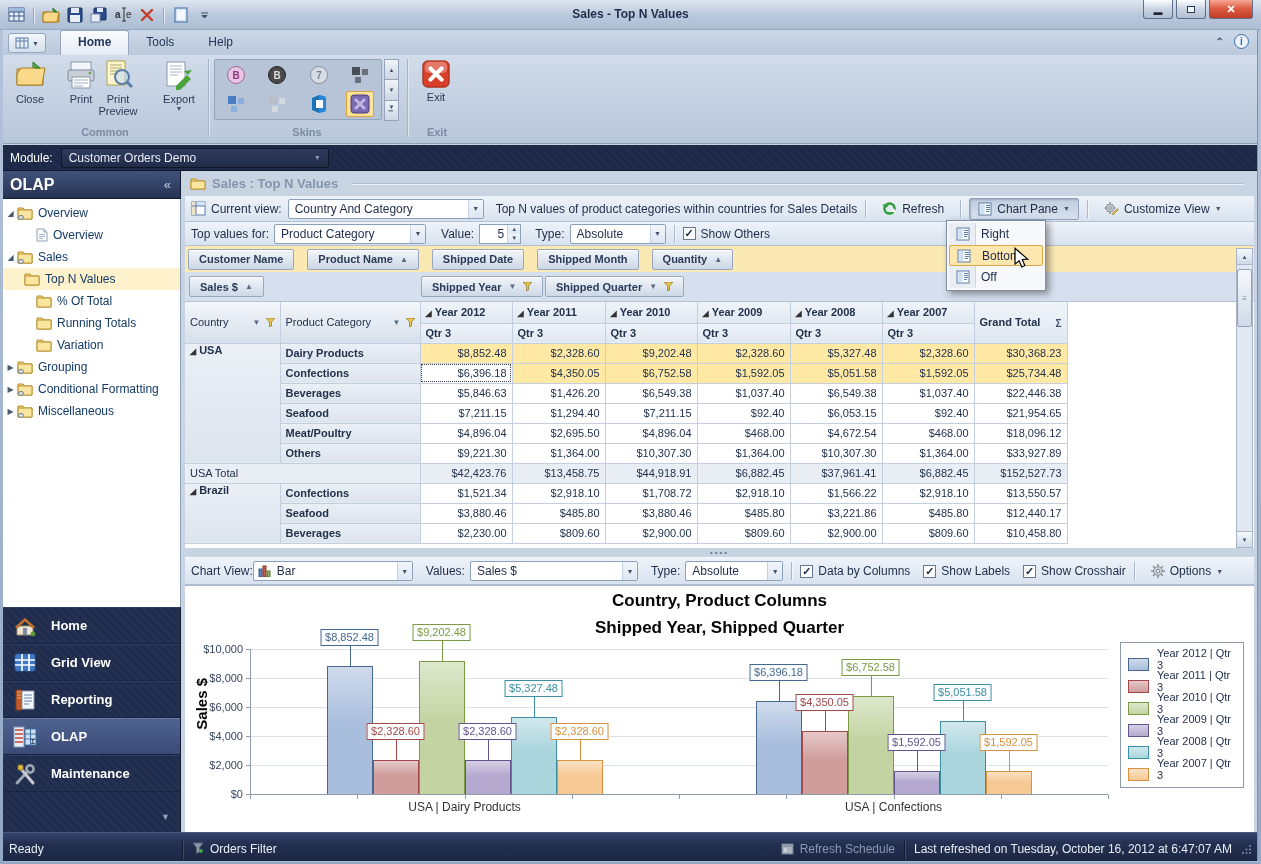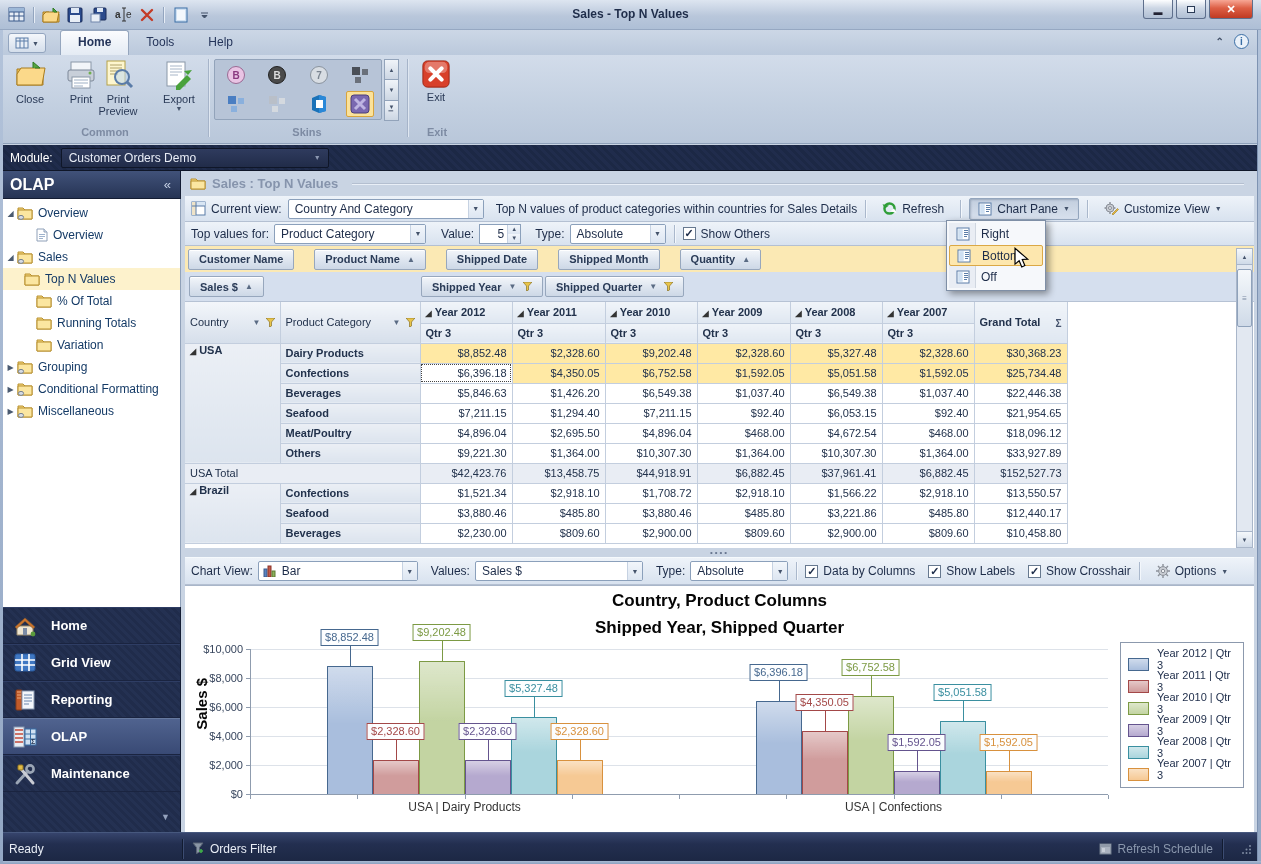--- a/index.html
+++ b/index.html
@@ -66,21 +66,21 @@
 .tbtn{display:inline-flex;align-items:center;gap:5px;height:22px;padding:0 8px;border-radius:2px;color:#1d2c49;white-space:nowrap}
 .tbtn.pressed{background:linear-gradient(#c2cede,#d7e0ed);border:1px solid #93a5bd;box-shadow:inset 1px 1px 2px rgba(40,60,90,.25)}
 .da{font-size:7px;color:#44536b}
 .spin{width:42px;height:20px;background:#fff;border:1px solid #8ba0bb;display:inline-flex}
 .spin .sv{flex:1;text-align:right;padding:2px 3px;font-size:12px}
 .spin .sb{width:13px;display:flex;flex-direction:column}
 .spin .sb span{flex:1;font-size:6px;display:flex;align-items:center;justify-content:center;color:#44536b;background:linear-gradient(#f2f6fb,#dde6f2);border-left:1px solid #c6d2e2}
 .cbx{display:inline-flex;align-items:center;gap:5px;font-size:12px;color:#1d2c49;white-space:nowrap}
 .cbx .box{width:13px;height:13px;background:#fff;border:1px solid #66788f;font-size:11px;font-weight:bold;color:#1d2c49;display:flex;align-items:center;justify-content:center;line-height:1;flex:none}
 
-.frow{top:246px;height:26px;background:#fbe9b4;display:flex;align-items:center;gap:20px;padding-left:3px}
+.frow{top:246px;height:26px;background:#fbe9b4;display:flex;align-items:center;gap:13px;padding-left:3px}
 .fbtn{height:21px;display:inline-flex;align-items:center;gap:7px;padding:0 10px;background:linear-gradient(#f3f6fa,#dbe3ee 60%,#cdd8e6);border:1px solid #97a7bd;border-radius:2px;font-size:11px;font-weight:bold;color:#2a3b57;box-shadow:inset 0 1px 0 #fff;white-space:nowrap}
 .sorta{font-size:8px;color:#5a6b84}
 .pband{top:272px;height:30px;background:#d5dfee;border-bottom:1px solid #b6c2d4}
 .pband .fbtn{position:absolute;top:4px}
 
 .gridband{top:302px;height:246px;background:#fff;overflow:hidden}
 table.pg{border-collapse:collapse;table-layout:fixed}
 .pg td{height:20px;border-right:1px solid #c3cede;border-bottom:1px solid #c3cede;font-size:11px;color:#22324c;padding:0 5px;overflow:hidden;white-space:nowrap}
 .pg .hy td{height:21px}
 .rfh{background:linear-gradient(#f3f6fa,#d6dfeb);font-weight:normal}
@@ -800,21 +800,21 @@
   <div class="abs vscroll">
     <span class="sa" style="top:0">▲</span>
     <span class="sth">≡</span>
     <span class="sa" style="bottom:0;border-top:1px solid #a9b6c9;border-bottom:none">▼</span>
   </div>
 
   <div class="abs band split">••••</div>
 
   <div class="abs band ctb">
     <span>Chart View:</span>
-    <span class="combo" style="width:160px;margin-left:5px">
+    <span class="combo" style="width:160px;">
       <svg width="13" height="12" viewBox="0 0 13 12" style="margin-left:4px">
           <rect x="1" y="4" width="3" height="8" fill="#5a84c0" stroke="#3a5a8c"></rect>
           <rect x="5" y="1" width="3" height="11" fill="#c05a4a" stroke="#8c3226"></rect>
           <rect x="9" y="6" width="3" height="6" fill="#8cb05a" stroke="#5c7a32"></rect>
         </svg>
       <span class="cv">Bar</span>
         <span class="ca">▼</span>
       </span>
     <span style="margin-left:13px">Values:</span>
     <span class="combo" style="width:168px;margin-left:5px">
@@ -960,20 +960,21 @@
       </svg>
     <span>Orders Filter</span>
     <span style="margin-left:auto;display:flex;align-items:center">
       <svg width="13" height="13" viewBox="0 0 13 13" style="margin-right:6px">
           <rect x="1" y="2" width="11" height="10" fill="#aab2bf" stroke="#717c8c"></rect>
           <rect x="1" y="2" width="11" height="3" fill="#8f99a8"></rect>
           <path d="M3 7h3M3 9h3" stroke="#e6eaf0"></path>
         </svg>
       <span class="dim">Refresh Schedule</span>
       <span class="ssep"></span>
+      <span>Last refreshed on Tuesday, October 16, 2012 at 6:47:07 AM</span>
       <svg class="grip" width="10" height="10" viewBox="0 0 10 10">
           <circle cx="8" cy="2" r="1" fill="#7e8ba2"></circle>
           <circle cx="8" cy="5.5" r="1" fill="#7e8ba2"></circle>
           <circle cx="8" cy="9" r="1" fill="#7e8ba2"></circle>
           <circle cx="4.5" cy="5.5" r="1" fill="#7e8ba2"></circle>
           <circle cx="4.5" cy="9" r="1" fill="#7e8ba2"></circle>
           <circle cx="1" cy="9" r="1" fill="#7e8ba2"></circle>
         </svg>
     </span>
   </div>

